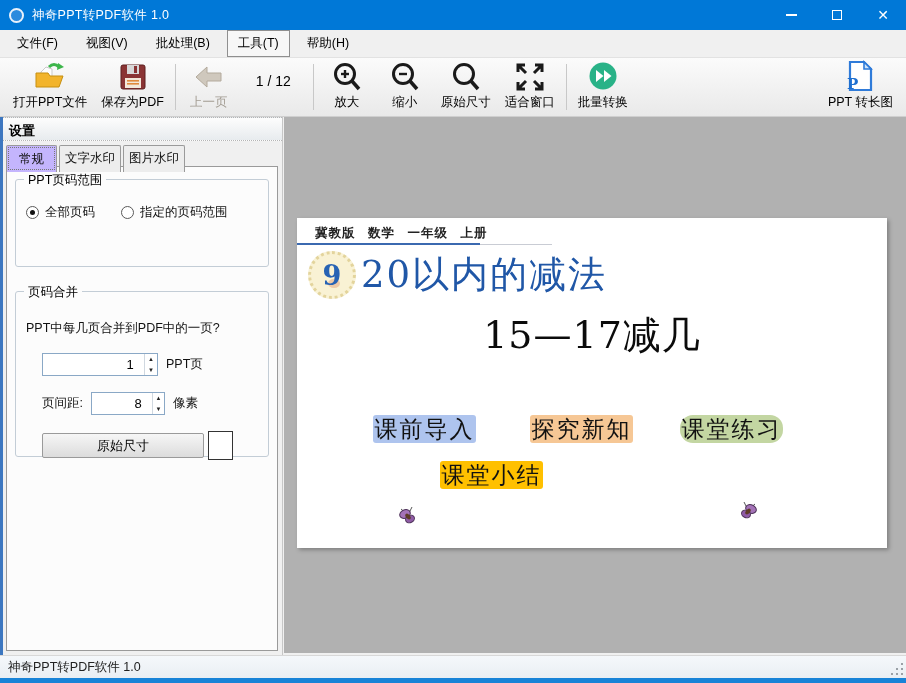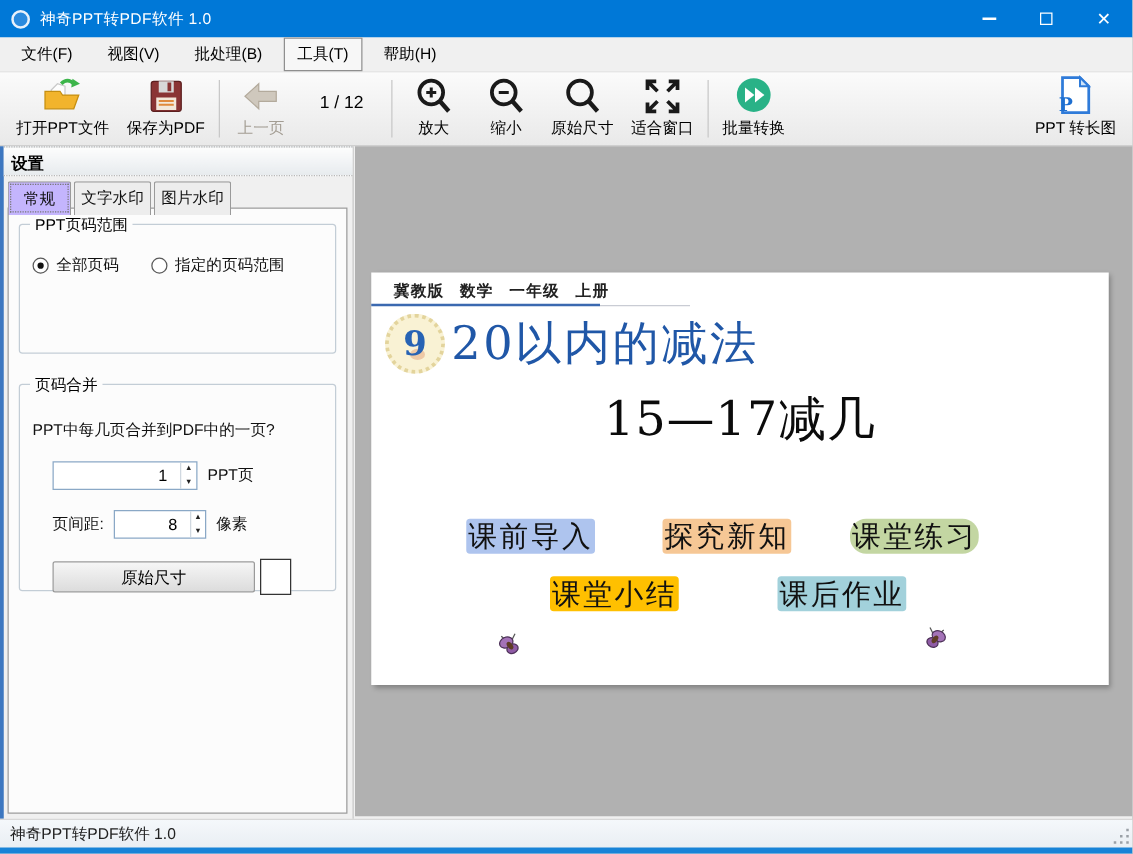--- a/index.html
+++ b/index.html
@@ -35,21 +35,21 @@
   
   .left-panel { position:absolute; top:117px; left:0; width:283px; height:538px; background:#f0f0f0; border-left:3px solid #3d77c0; border-right:1px solid #c7c7c7; }
   .panel-header { height:24px; background:linear-gradient(#fdfdfd,#e7ebee); border:1px dotted #b5b5b5; border-left:none; border-right:none; font-weight:bold; font-size:13px; padding:4px 0 0 6px; color:#000; }
   .tabs { display:flex; padding:4px 0 0 3px; position:relative; z-index:2; }
   .tab { padding:4px 5px 3px; border:1px solid #9a9a9a; border-bottom:none; background:#ededed; margin-right:2px; font-size:12.5px; border-radius:2px 2px 0 0; }
   .tab.active { background:#c4b5fd; position:relative; top:0px; outline:1px dotted #777; outline-offset:-3px; padding:5px 12px 4px; }
   .tab-page { position:absolute; top:49px; left:3px; right:4px; bottom:4px; background:#fcfcfc; border:1px solid #9a9a9a; padding:12px 8px; }
 
   .groupbox { position:relative; border:1px solid #c3cdd6; border-radius:3px; padding:18px 10px 10px; }
   .groupbox .legend { position:absolute; top:-8px; left:8px; background:#fcfcfc; padding:0 4px; font-size:12.5px; color:#000; }
-  .gb1 { height:104px; margin-bottom:24px; }
+  .gb1 { height:88px; margin-bottom:24px; }
   .gb2 { height:166px; }
 
   .radio-row { display:flex; align-items:center; gap:6px; margin-top:6px;justify-content:space-between; }
   .radio { width:13px; height:13px; border-radius:50%; border:1px solid #595959; background:#fff; position:relative; flex:0 0 13px; }
   .radio.checked::after { content:""; position:absolute; left:3px; top:3px; width:5px; height:5px; border-radius:50%; background:#111; }
   .radio-label { font-size:12.5px; }
   .radio-group { display:flex; gap:26px; }
 
   .merge-question { font-size:12.5px; margin:10px 0 16px; }
   .spin-row { display:flex; align-items:center; gap:8px; margin-bottom:16px; }
@@ -307,21 +307,20 @@
     <div class="badge">
       <span class="badge-num">9</span>
     </div>
     <div class="slide-title">20以内的减法</div>
     <div class="slide-subtitle">15—17减几</div>
 
     <div class="nav-btn nb0" style="background: rgb(174, 196, 238);">课前导入</div>
     <div class="nav-btn nb1" style="background: rgb(246, 199, 149);">探究新知</div>
     <div class="nav-btn nb2" style="background: rgb(195, 214, 162);">课堂练习</div>
     <div class="nav-btn nb3" style="background: rgb(255, 192, 0);">课堂小结</div>
-    <div class="nav-btn nb4" style="background: rgb(162, 209, 219);">课后作业</div>
 
     <span class="butterfly bf-left">
       <svg width="22" height="22" viewBox="0 0 22 22">
         <line x1="4" y1="4" x2="10" y2="9" stroke="#555" stroke-width="1"></line>
         <line x1="15" y1="2" x2="12" y2="8" stroke="#555" stroke-width="1"></line>
         <ellipse cx="8" cy="9" rx="5.5" ry="4.2" fill="#a473b8" stroke="#4e3259" stroke-width="1" transform="rotate(-25 8 9)"></ellipse>
         <ellipse cx="13" cy="14" rx="4.6" ry="3.6" fill="#8f5ba6" stroke="#4e3259" stroke-width="1" transform="rotate(-25 13 14)"></ellipse>
         <ellipse cx="11" cy="11.5" rx="2" ry="3.4" fill="#5e3c25" transform="rotate(-40 11 11.5)"></ellipse>
       </svg>
     </span>

